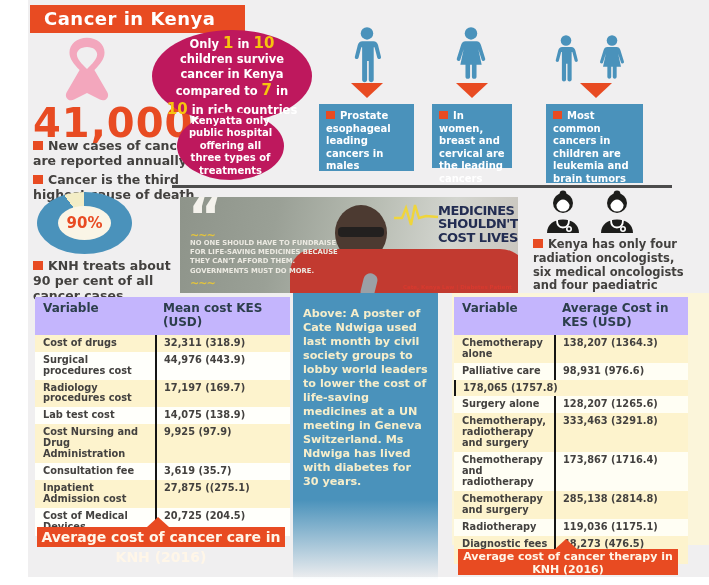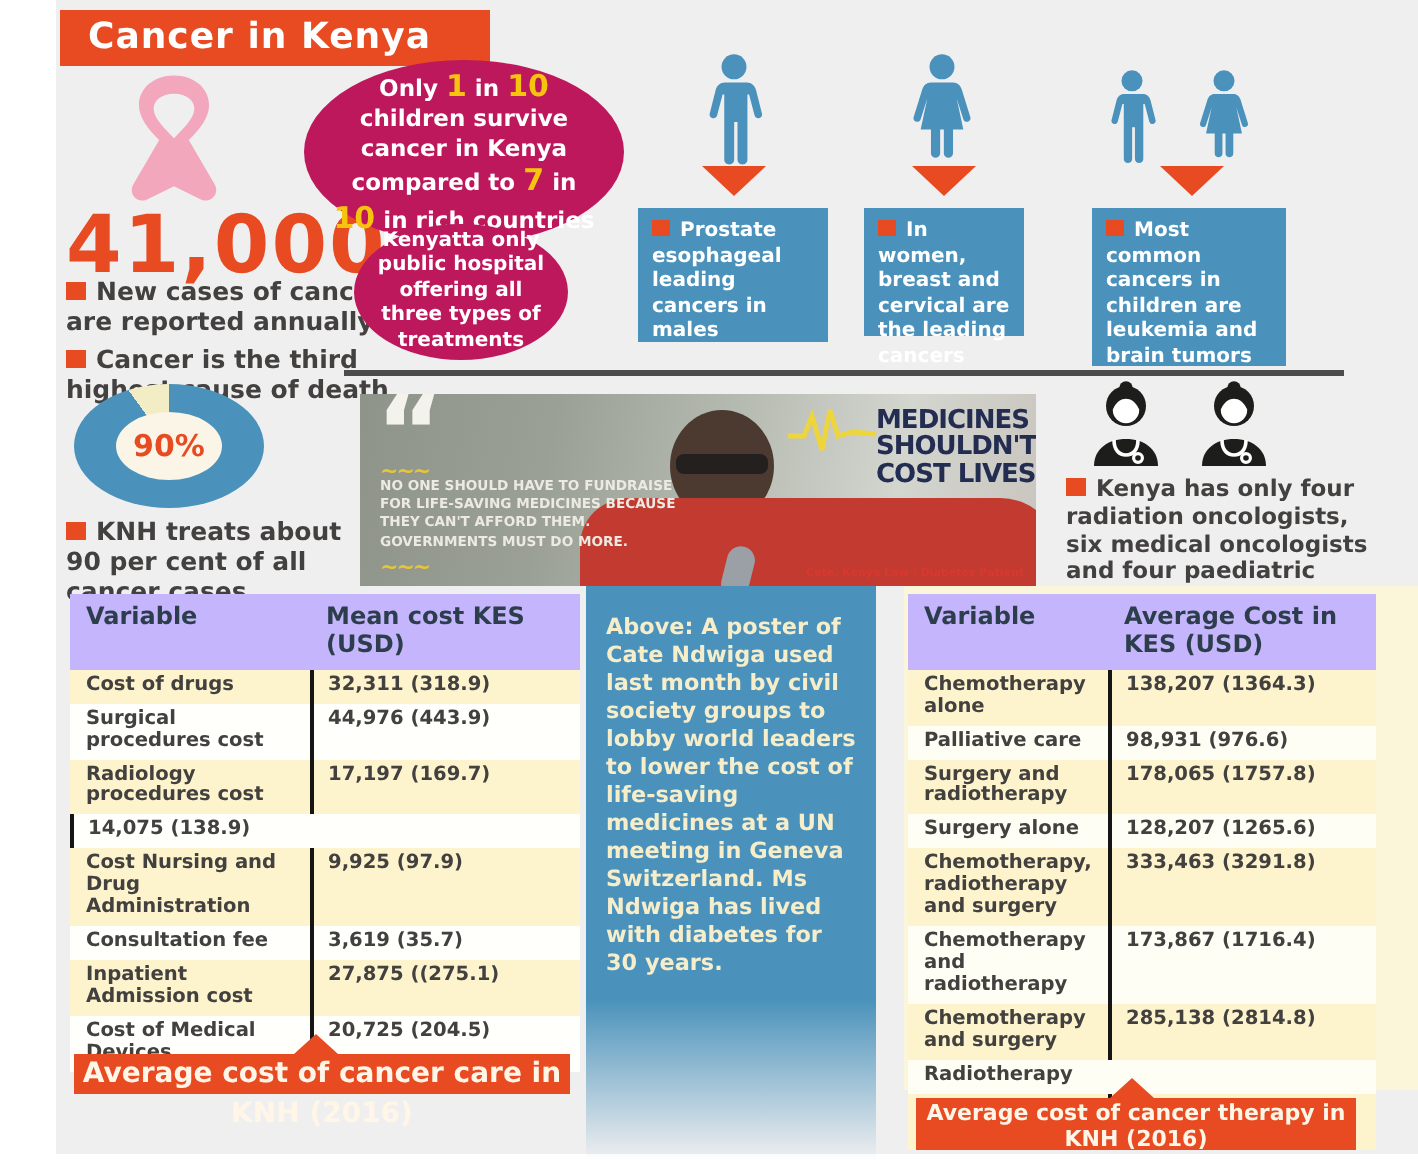--- a/index.html
+++ b/index.html
@@ -216,20 +216,21 @@
         </div>
         <div class="trow">
           <div class="tcell tname">Surgical procedures cost</div>
           <div class="tcell tval">44,976 (443.9)</div>
         </div>
         <div class="trow">
           <div class="tcell tname">Radiology procedures cost</div>
           <div class="tcell tval">17,197 (169.7)</div>
         </div>
         <div class="trow">
+          <div class="tcell tname">Lab test cost</div>
           <div class="tcell tval">14,075 (138.9)</div>
         </div>
         <div class="trow">
           <div class="tcell tname">Cost Nursing and Drug Administration</div>
           <div class="tcell tval">9,925 (97.9)</div>
         </div>
         <div class="trow">
           <div class="tcell tname">Consultation fee</div>
           <div class="tcell tval">3,619 (35.7)</div>
         </div>
@@ -260,41 +261,41 @@
     <div>
         <div class="trow">
           <div class="tcell tname">Chemotherapy alone</div>
           <div class="tcell tval">138,207 (1364.3)</div>
         </div>
         <div class="trow">
           <div class="tcell tname">Palliative care</div>
           <div class="tcell tval">98,931 (976.6)</div>
         </div>
         <div class="trow">
-          <div class="tcell tname">Surgery and radiotherapy</div>
           <div class="tcell tval">178,065 (1757.8)</div>
         </div>
         <div class="trow">
           <div class="tcell tname">Surgery alone</div>
           <div class="tcell tval">128,207 (1265.6)</div>
         </div>
         <div class="trow">
           <div class="tcell tname">Chemotherapy, radiotherapy and surgery</div>
           <div class="tcell tval">333,463 (3291.8)</div>
         </div>
         <div class="trow">
           <div class="tcell tname">Chemotherapy and radiotherapy</div>
           <div class="tcell tval">173,867 (1716.4)</div>
         </div>
         <div class="trow">
           <div class="tcell tname">Chemotherapy and surgery</div>
           <div class="tcell tval">285,138 (2814.8)</div>
         </div>
         <div class="trow">
           <div class="tcell tname">Radiotherapy</div>
+          <div class="tcell tval">119,036 (1175.1)</div>
         </div>
         <div class="trow">
           <div class="tcell tname">Diagnostic fees and tests</div>
           <div class="tcell tval">48,273 (476.5)</div>
         </div>
       </div>
   </div>
   <div class="abs banner rbanner">
     <div class="tri-up"></div>
     <span>Average cost of cancer therapy in KNH (2016)</span>

